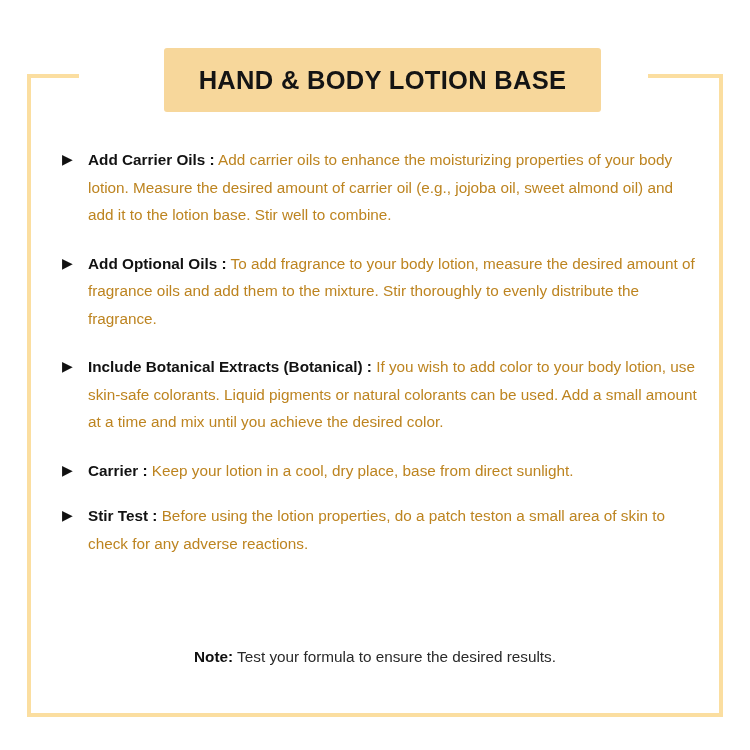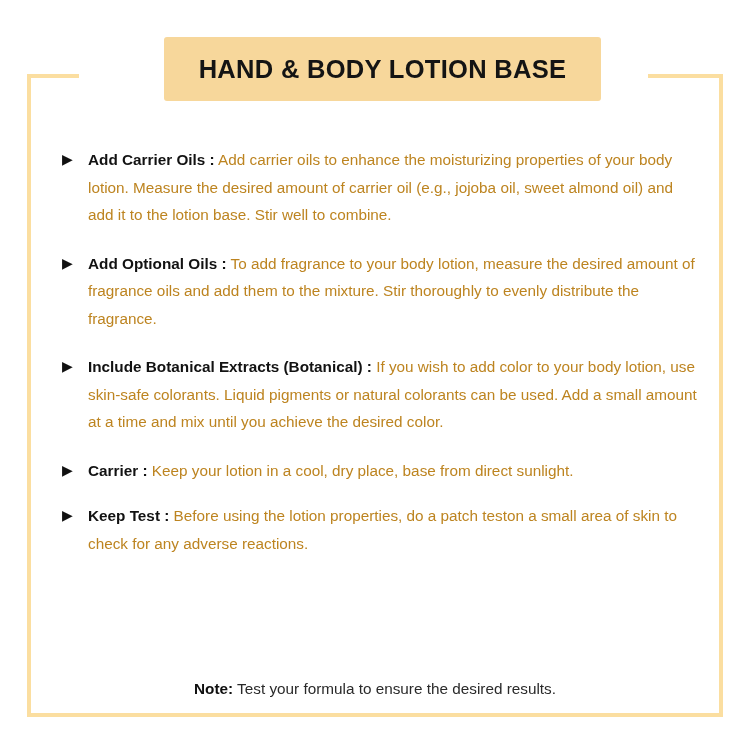--- a/index.html
+++ b/index.html
@@ -58,21 +58,21 @@
     left: 648px;
     top: 74px;
     width: 75px;
     height: 4px;
   }
 
   
   .title-banner {
     position: absolute;
     left: 164px;
-    top: 37px;
+    top: 48px;
     width: 437px;
     height: 64px;
     background: #F7D79B;
     border-radius: 3px;
     display: flex;
     flex-direction: column;
     align-items: center;
     justify-content: center;
     box-sizing: border-box;
   }
@@ -126,21 +126,20 @@
   
   .note {
     position: absolute;
     left: 0;
     right: 0;
     top: 645px;
     text-align: center;
     font-size: 15.3px;
     line-height: 24px;
     color: #1C1C1C;
-    margin-top: 32px;
   }
   .note-label {
     font-weight: bold;
     color: #0F0F0F;
   }
   .note-text {
     color: #2A2A2A;
   }
 </style>
 </head>
@@ -170,21 +169,21 @@
 
     <div class="bullet">
       <span class="bullet-marker">▶</span><span class="bullet-label">Include Botanical Extracts (Botanical) :</span><span class="bullet-text"> If you wish to add color to your body lotion, use skin-safe colorants. Liquid pigments or  natural colorants can be used. Add a small amount at a time and mix until you achieve the desired color.</span>
     </div>
 
     <div class="bullet tight">
       <span class="bullet-marker">▶</span><span class="bullet-label">Carrier :</span><span class="bullet-text"> Keep your lotion in a cool, dry place, base from direct sunlight.</span>
     </div>
 
     <div class="bullet tight">
-      <span class="bullet-marker">▶</span><span class="bullet-label">Keep Test :</span><span class="bullet-text"> Before using the lotion properties, do a patch teston a small area of skin to check for any adverse reactions.</span>
+      <span class="bullet-marker">▶</span><span class="bullet-label">Stir Test :</span><span class="bullet-text"> Before using the lotion properties, do a patch teston a small area of skin to check for any adverse reactions.</span>
     </div>
 
   </div>
 
   <div class="note">
     <span class="note-label">Note:</span><span class="note-text"> Test your formula to ensure the desired results.</span>
   </div>
 
 </div>
 

